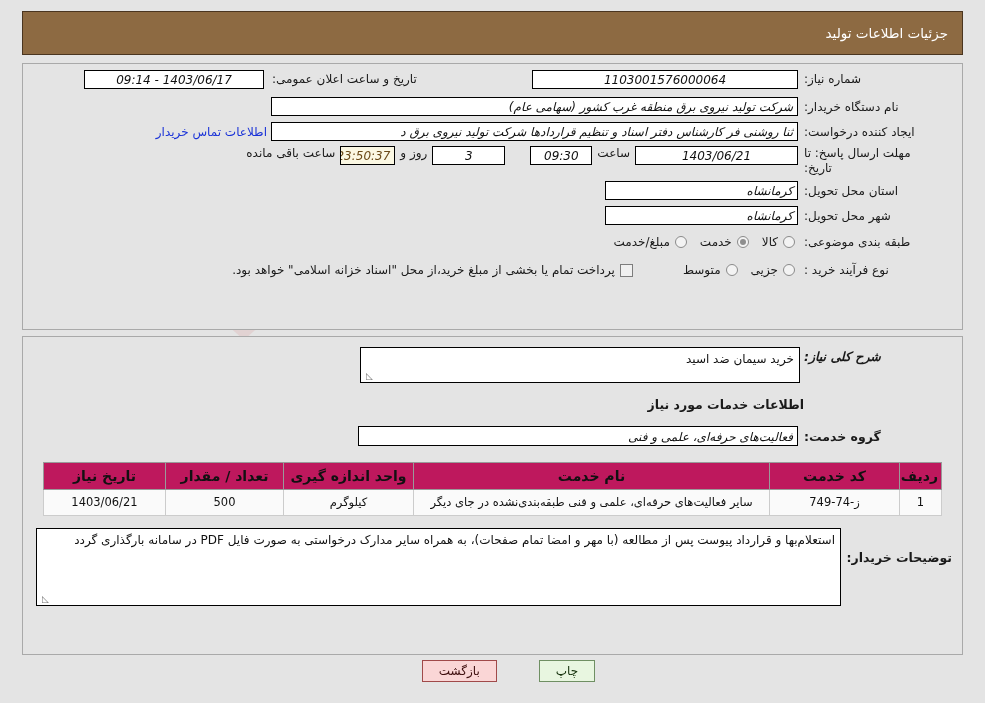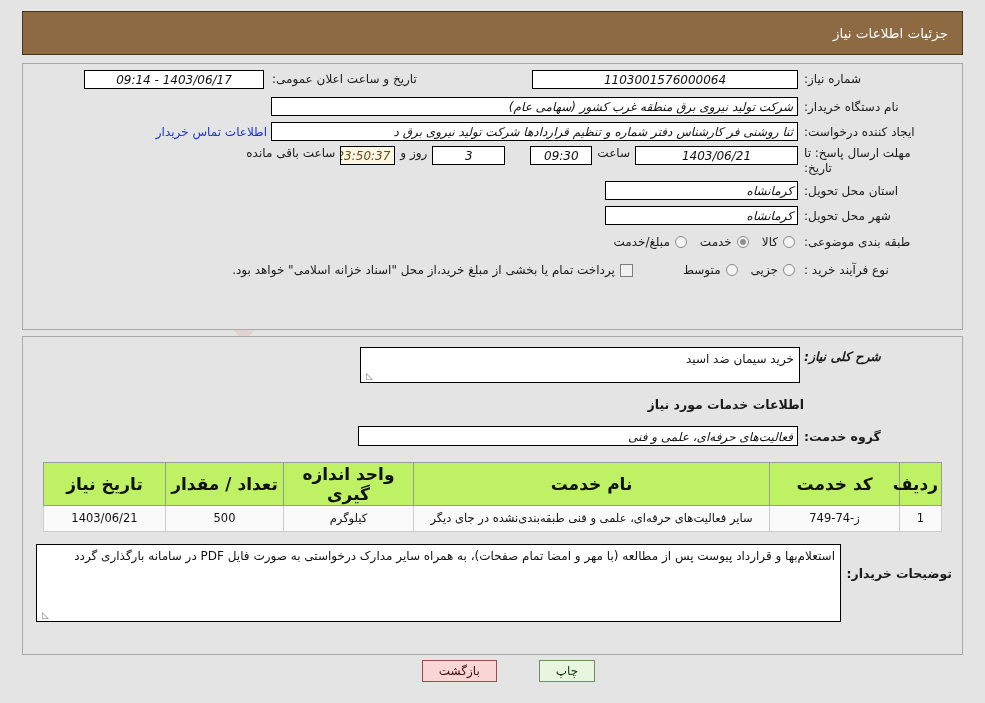--- a/index.html
+++ b/index.html
@@ -239,26 +239,26 @@
 
   
   table.items {
     border-collapse: collapse;
     width: 898px;
     font-size: 11.5px;
     background: #ffffff;
     table-layout: fixed;
   }
   table.items th {
-    background: #bef264;
+    background: #be185d;
     border: 1px solid #9a9a9a;
     font-weight: bold;
     height: 24px;
     color: #111;
-    font-size: 17px;
+    font-size: 14px;
     text-align: center;
     padding: 1px 3px;
   }
   table.items td {
     background: #fafafa;
     border: 1px solid #cccccc;
     text-align: center;
     padding: 5px 4px;
     color: #111;
     vertical-align: middle;
@@ -293,40 +293,40 @@
 </head>
 <body>
 
 <div class="watermark">
   <div class="wm-text">AnaTender.net</div>
   <div class="wm-shield"></div>
   <div class="wm-v">V</div>
 </div>
 
 <div class="page-header">
-  <span class="title">جزئیات اطلاعات نیاز</span>
+  <span class="title">جزئیات اطلاعات تولید</span>
 </div>
 
 <div class="panel panel-top">
 
   <div class="frow" style="height:30px;">
     <div class="flabel w-right">شماره نیاز:</div>
     <div class="fieldbox" style="width:266px;">1103001576000064</div>
     <div class="flabel" style="width:260px; padding-left:8px;">تاریخ و ساعت اعلان عمومی:</div>
     <div class="fieldbox" style="width:180px;">1403/06/17 - 09:14</div>
   </div>
 
   <div class="frow" style="height:25px;">
     <div class="flabel w-right">نام دستگاه خریدار:</div>
     <div class="fieldbox right" style="width:527px;">شرکت تولید نیروی برق منطقه غرب کشور (سهامی عام)</div>
   </div>
 
   <div class="frow" style="height:25px;">
     <div class="flabel w-right">ایجاد کننده درخواست:</div>
-    <div class="fieldbox right" style="width:527px;">ثنا روشنی فر کارشناس دفتر شماره و تنظیم قراردادها شرکت تولید نیروی برق د</div>
+    <div class="fieldbox right" style="width:527px;">ثنا روشنی فر کارشناس دفتر اسناد و تنظیم قراردادها شرکت تولید نیروی برق د</div>
     <a class="link" href="#">اطلاعات تماس خریدار</a>
   </div>
 
   <div class="frow" style="height:32px; align-items:flex-start; padding-top:2px;">
     <div class="flabel w-right" style="line-height:15px; padding-top:0;">
       <div>مهلت ارسال پاسخ: تا</div>
       <div>تاریخ:</div>
     </div>
     <div class="fieldbox" style="width:163px;">1403/06/21</div>
     <span class="inline-txt">ساعت</span>

